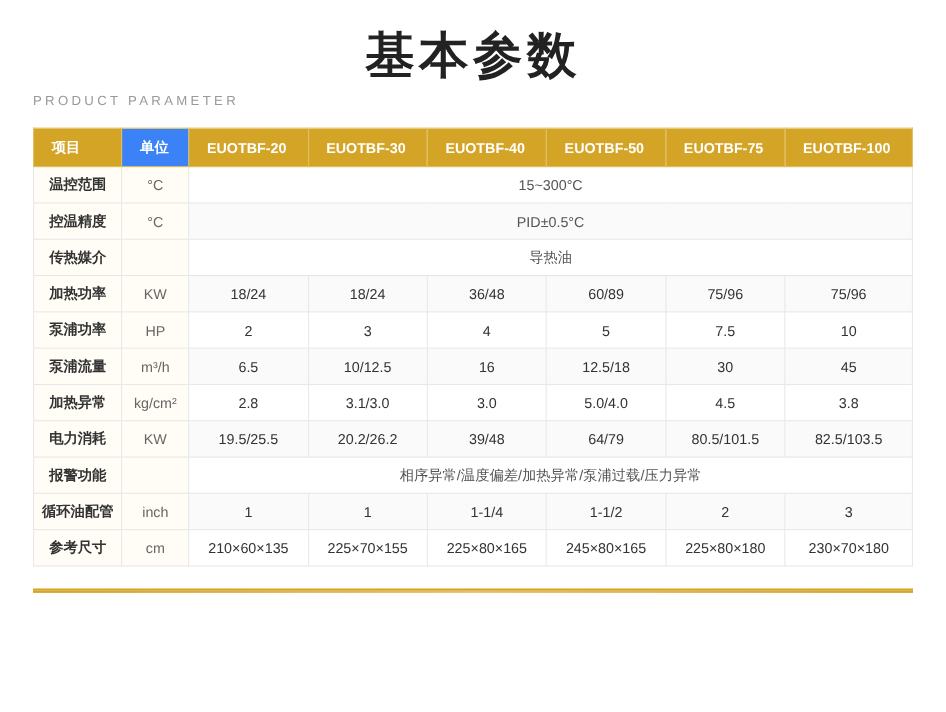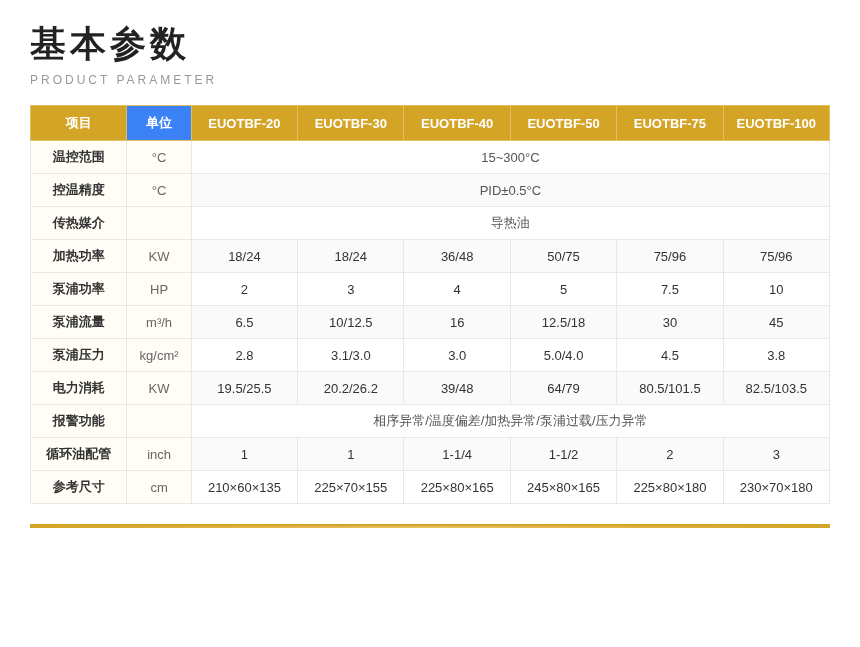--- a/index.html
+++ b/index.html
@@ -4,21 +4,22 @@
   <style>
     * { box-sizing: border-box; margin: 0; padding: 0; }
     body {
       font-family: "SimSun", "宋体", "Microsoft YaHei", sans-serif;
       background: #fff;
       width: 860px;
       min-height: 647px;
       padding: 20px 30px 30px;
     }
     .page-title {
-      font-size: 36px;
+      text-align: center;
+      font-size: 45px;
       font-weight: bold;
       color: #222;
       margin-bottom: 4px;
       letter-spacing: 4px;
     }
     .page-subtitle {
       text-align: left;
       font-size: 12px;
       color: #999;
       letter-spacing: 3px;
@@ -27,22 +28,22 @@
     table {
       width: 100%;
       border-collapse: collapse;
       font-size: 13px;
     }
     thead tr {
       background: #d4a427;
       color: #fff;
     }
     thead th {
-      padding: 8px 0;
-      text-align: center;
+      padding: 8px 16px;
+      text-align: left;
       font-weight: bold;
       border: 1px solid #e0c060;
       white-space: nowrap;
     }
     thead th:first-child {
       background: #d4a427;
     }
     thead th:nth-child(2) {
       background: #3b82f6;
     }
@@ -117,21 +118,21 @@
         <td>传热媒介</td>
         <td></td>
         <td colspan="6" class="merged-cell">导热油</td>
       </tr>
       <tr>
         <td>加热功率</td>
         <td>KW</td>
         <td>18/24</td>
         <td>18/24</td>
         <td>36/48</td>
-        <td>50/75</td>
+        <td>60/89</td>
         <td>75/96</td>
         <td>75/96</td>
       </tr>
       <tr>
         <td>泵浦功率</td>
         <td>HP</td>
         <td>2</td>
         <td>3</td>
         <td>4</td>
         <td>5</td>
@@ -142,21 +143,21 @@
         <td>泵浦流量</td>
         <td>m³/h</td>
         <td>6.5</td>
         <td>10/12.5</td>
         <td>16</td>
         <td>12.5/18</td>
         <td>30</td>
         <td>45</td>
       </tr>
       <tr>
-        <td>泵浦压力</td>
+        <td>加热异常</td>
         <td>kg/cm²</td>
         <td>2.8</td>
         <td>3.1/3.0</td>
         <td>3.0</td>
         <td>5.0/4.0</td>
         <td>4.5</td>
         <td>3.8</td>
       </tr>
       <tr>
         <td>电力消耗</td>

